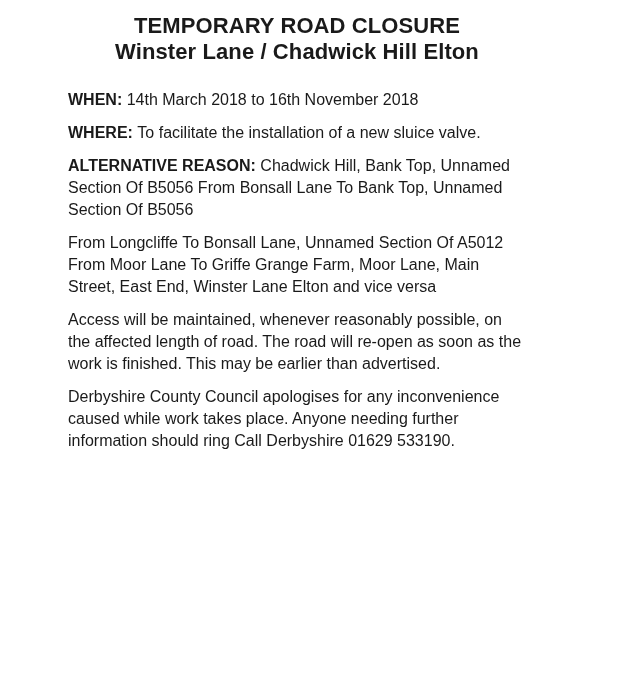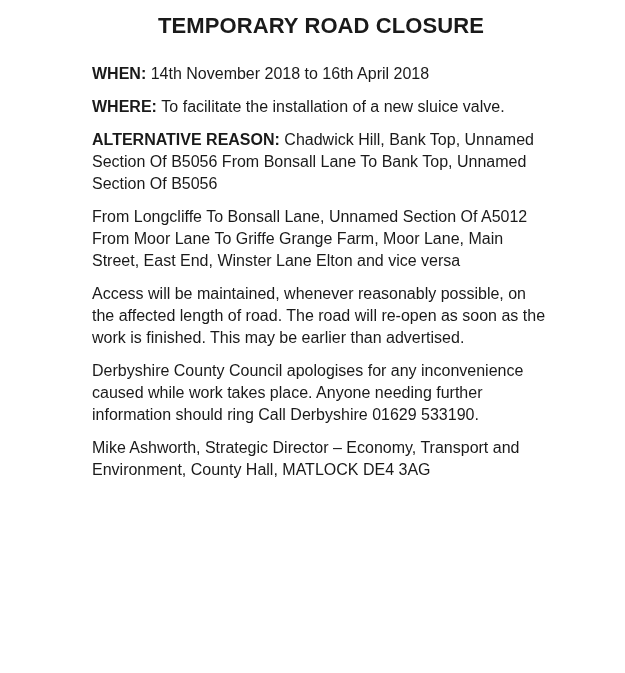--- a/index.html
+++ b/index.html
@@ -11,21 +11,21 @@
     position: relative;
     width: 625px;
     height: 673px;
     background: #ffffff;
     overflow: hidden;
     font-family: "Liberation Sans", "DejaVu Sans", sans-serif;
     color: #1a1a1a;
   }
   .content {
     box-sizing: content-box;
-    margin-left: 92px;
+    margin-left: 68px;
     width: 458px;
     padding-top: 13px;
     font-size: 16px;
     line-height: 22px;
     -webkit-font-smoothing: antialiased;
   }
   h1.doc-title {
     margin: 0 0 24px 0;
     font-size: 22px;
     line-height: 26px;
@@ -48,24 +48,25 @@
     margin-top: 4px;
   }
 </style>
 </head>
 <body>
 
 <div class="page" style="color: rgb(26, 26, 26); background: rgb(255, 255, 255);">
   <div class="content">
     <h1 class="doc-title">
       <span>TEMPORARY ROAD CLOSURE</span><br>
+      <span>Winster Lane / Chadwick Hill Elton</span>
     </h1>
     <div id="paragraphs">
   <p class="para">
-    <strong class="lbl">WHEN:</strong><span class="txt">14th November 2018 to 16th April 2018</span>
+    <strong class="lbl">WHEN:</strong><span class="txt">14th March 2018 to 16th November 2018</span>
   </p>
 
 
   <p class="para">
     <strong class="lbl">WHERE:</strong><span class="txt">To facilitate the installation of a new sluice valve.</span>
   </p>
 
   <p class="para">
     <strong class="lbl">ALTERNATIVE REASON:</strong><span class="txt">Chadwick Hill, Bank Top, Unnamed Section Of B5056 From Bonsall Lane To Bank Top, Unnamed Section Of B5056</span>
   </p>
@@ -76,18 +77,15 @@
 
   <p class="para">
     <strong class="lbl"></strong><span class="txt">Access will be maintained, whenever reasonably possible, on the affected length of road. The road will re-open as soon as the work is finished. This may be earlier than advertised.</span>
   </p>
 
   <p class="para">
     <strong class="lbl"></strong><span class="txt">Derbyshire County Council apologises for any inconvenience caused while work takes place. Anyone needing further information should ring Call Derbyshire 01629 533190.</span>
   </p>
 
 
-  <p class="para signature">
-    <strong class="lbl"></strong><span class="txt">Mike Ashworth, Strategic Director – Economy, Transport and Environment, County Hall, MATLOCK DE4 3AG</span>
-  </p>
 </div>
   </div>
 </div>
 
 </body></html>

